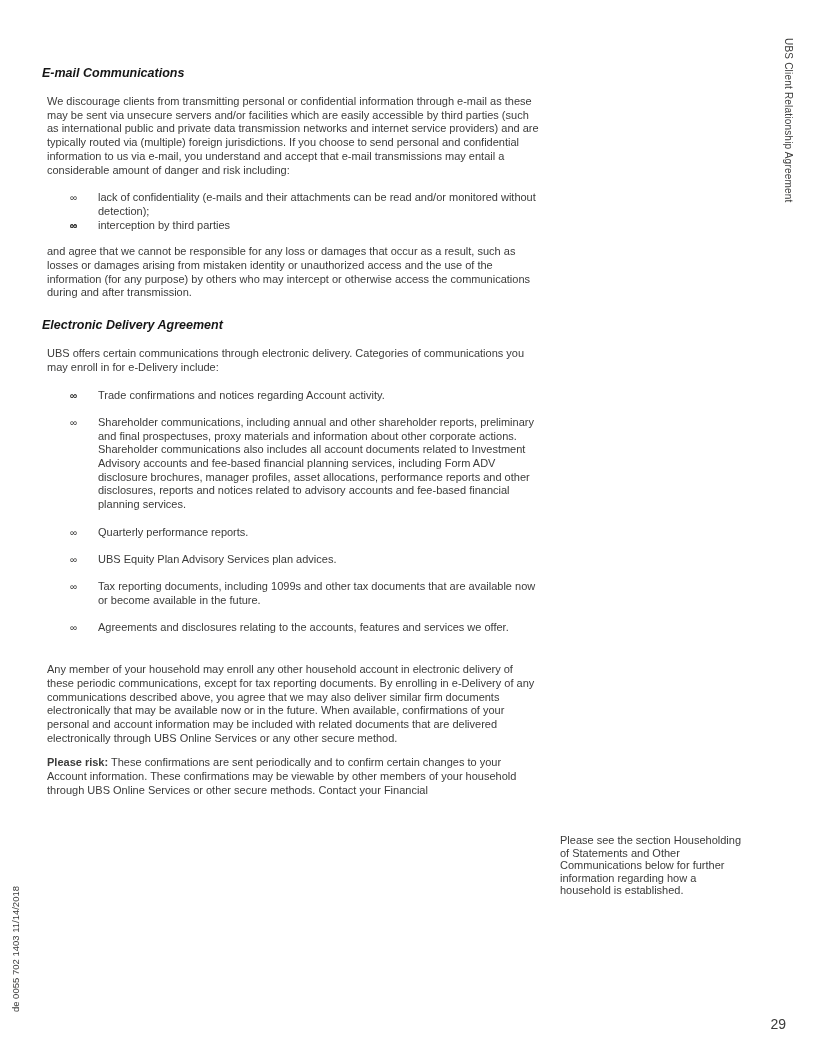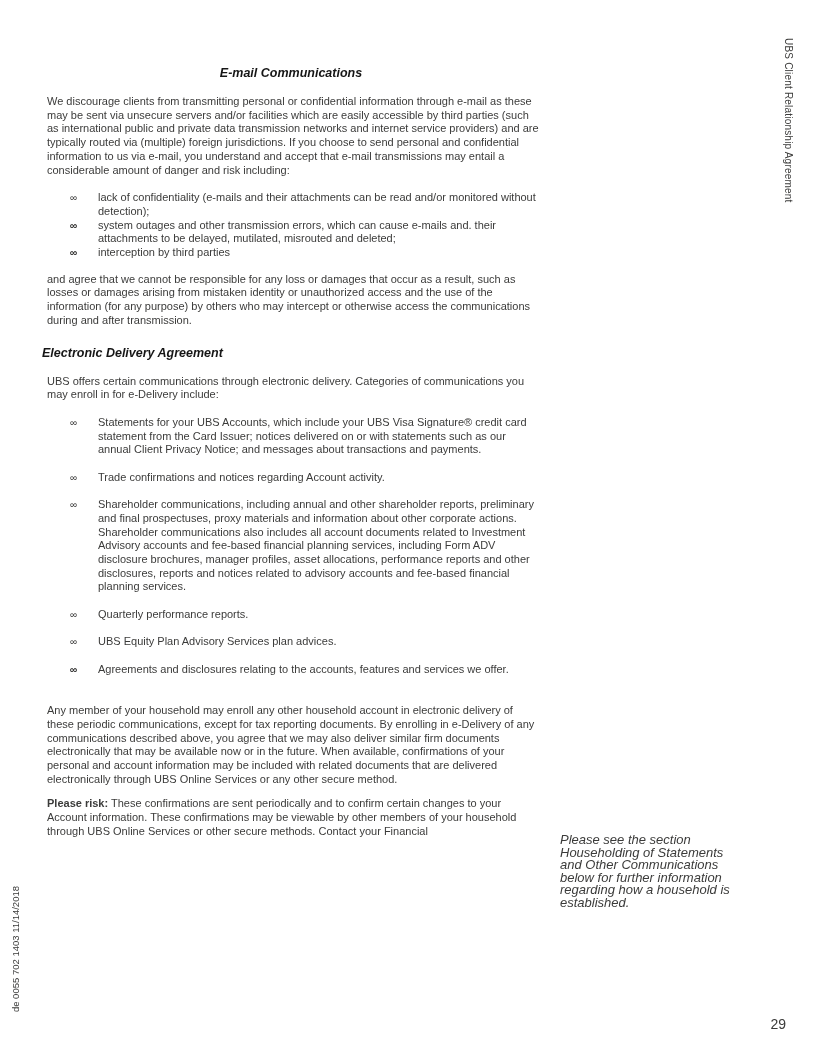--- a/index.html
+++ b/index.html
@@ -22,21 +22,21 @@
     line-height: 13.7px;
   }
   .heading {
     font-weight: bold;
     font-style: italic;
     font-size: 12.5px;
     color: #161616;
     margin: 18px 0 15px 0;
     line-height: 14px;
   }
-  .heading.first { margin-top: 0; text-align: center; }
+  .heading.first { margin-top: 0; }
   .para { margin: 0 0 14px 5px; }
   .bullets {
     list-style: none;
     margin: 1px 0 13px 0;
     padding: 0;
   }
   .bullets li {
     position: relative;
     padding-left: 56px;
   }
@@ -49,22 +49,21 @@
   .bullets.spaced { margin-top: 14px; margin-bottom: 14px; }
   .bullets.spaced li { margin-bottom: 13.7px; }
   .household { margin-top: 28px; margin-bottom: 11px; }
   .note-para { margin-bottom: 0; }
   .bold { font-weight: bold; }
   .sidenote {
     position: absolute;
     left: 560px;
     top: 834px;
     width: 182px;
-    font-style: italic;
-    font-size: 13px;
+    font-size: 11px;
     line-height: 12.6px;
     color: #3b3b3a;
   }
   .vtext-right {
     position: absolute;
     top: 38px;
     right: 22px;
     writing-mode: vertical-rl;
     font-size: 10px;
     letter-spacing: 0.2px;
@@ -104,60 +103,59 @@
     <ul class="bullets tight">
       <li>
         <span class="marker">∞</span>
         <span>lack of confidentiality (e-mails and their attachments can be read and/or monitored without detection);</span>
       </li>
       <li>
         <span class="marker">∞</span>
       </li>
       <li>
         <span class="marker">∞</span>
-        <span>system outages and other transmission errors, which can cause e-mails and. their attachments to be delayed, mutilated, misrouted and deleted;</span>
       </li>
       <li>
         <span class="marker">∞</span>
       </li>
       <li>
         <span class="marker">∞</span>
         <span>interception by third parties</span>
       </li>
     </ul>
 
     <p class="para">and agree that we cannot be responsible for any loss or damages that occur as a result, such as losses or damages arising from mistaken identity or unauthorized access and the use of the information (for any purpose) by others who may intercept or otherwise access the communications during and after transmission.</p>
 
     <h2 class="heading">Electronic Delivery Agreement</h2>
 
     <p class="para">UBS offers certain communications through electronic delivery. Categories of communications you may enroll in for e-Delivery include:</p>
 
     <ul class="bullets spaced">
       <li>
         <span class="marker">∞</span>
-        <span>Statements for your UBS Accounts, which include your UBS Visa Signature® credit card statement from the Card Issuer; notices delivered on or with statements such as our annual Client Privacy Notice; and messages about transactions and payments.</span>
       </li>
       <li>
         <span class="marker">∞</span>
         <span>Trade confirmations and notices regarding Account activity.</span>
       </li>
       <li>
         <span class="marker">∞</span>
         <span>Shareholder communications, including annual and other shareholder reports, preliminary and final prospectuses, proxy materials and information about other corporate actions. Shareholder communications also includes all account documents related to Investment Advisory accounts and fee-based financial planning services, including Form ADV disclosure brochures, manager profiles, asset allocations, performance reports and other disclosures, reports and notices related to advisory accounts and fee-based financial planning services.</span>
       </li>
       <li>
         <span class="marker">∞</span>
         <span>Quarterly performance reports.</span>
       </li>
       <li>
         <span class="marker">∞</span>
         <span>UBS Equity Plan Advisory Services plan advices.</span>
       </li>
       <li>
         <span class="marker">∞</span>
+        <span>Tax reporting documents, including 1099s and other tax documents that are available now or become available in the future.</span>
       </li>
       <li>
         <span class="marker">∞</span>
         <span>Agreements and disclosures relating to the accounts, features and services we offer.</span>
       </li>
     </ul>
 
     <p class="para household">Any member of your household may enroll any other household account in electronic delivery of these periodic communications, except for tax reporting documents. By enrolling in e-Delivery of any communications described above, you agree that we may also deliver similar firm documents electronically that may be available now or in the future. When available, confirmations of your personal and account information may be included with related documents that are delivered electronically through UBS Online Services or any other secure method.</p>
 
     <p class="para note-para">

